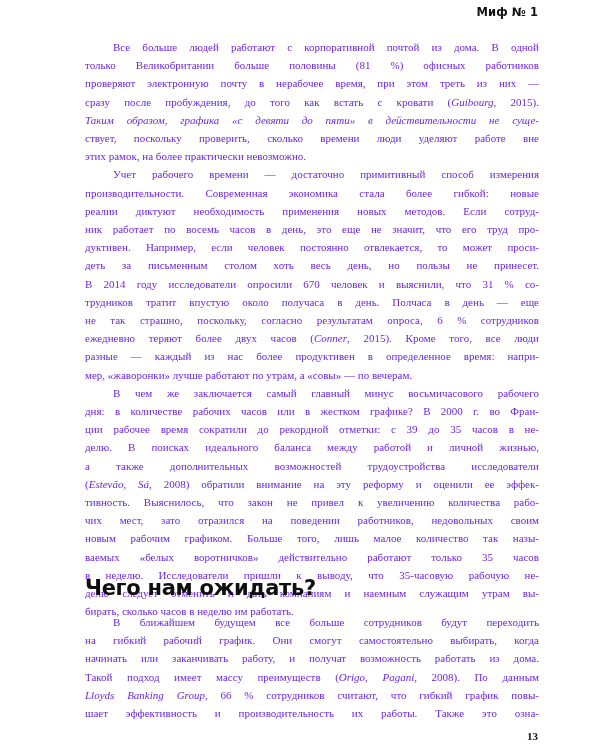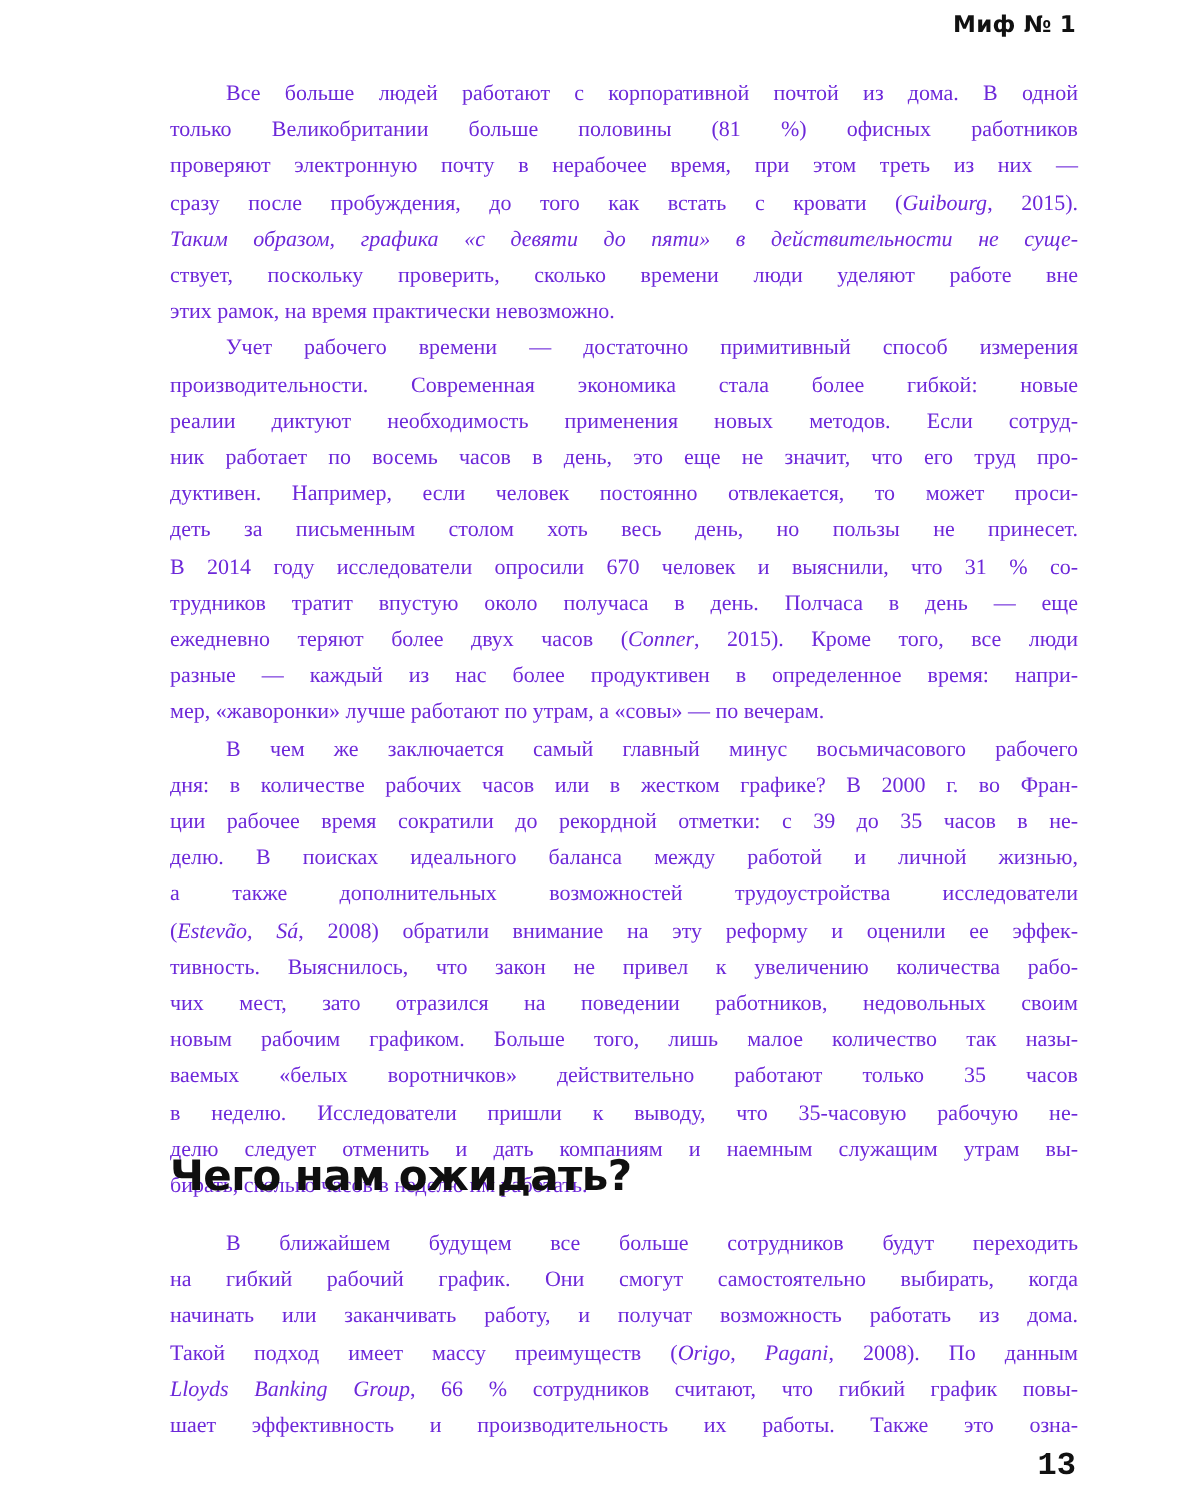--- a/index.html
+++ b/index.html
@@ -53,55 +53,56 @@
       font-weight: bold;
       font-size: 21px;
       letter-spacing: -0.3px;
       color: #0f0f0f;
       text-align: right;
     }
     .page-number {
       position: absolute;
       right: 62px;
       bottom: 8px;
-      font-family: Liberation Mono, monospace;
+      font-family: Liberation Serif, serif;
       font-weight: bold;
-      font-size: 16px;
+      font-size: 11px;
       color: #111;
       text-align: center;
     }
     .line { display: block; }
     .last { text-align: left; }
   </style>
 </head>
 <body>
 
 <div class="running-header">Миф № 1</div>
 
 <div class="text-block block-1">
 
   <p>
     <span class="line" style="text-align-last: justify;">Все больше людей работают с корпоративной почтой из дома. В одной</span>
     <span class="line" style="text-indent: 0px; text-align-last: justify;">только Великобритании больше половины (81 %) офисных работников</span>
     <span class="line" style="text-indent: 0px; text-align-last: justify;">проверяют электронную почту в нерабочее время, при этом треть из них —</span>
     <span class="line" style="text-indent: 0px; text-align-last: justify;"><span>сразу после пробуждения, до того как встать с кровати (</span><i>Guibourg</i><span>, 2015).</span></span>
     <span class="line" style="text-indent: 0px; text-align-last: justify; font-style: italic;">Таким образом, графика «с девяти до пяти» в действительности не суще-</span>
     <span class="line" style="text-indent: 0px; text-align-last: justify;">ствует, поскольку проверить, сколько времени люди уделяют работе вне</span>
-    <span class="line last" style="text-indent:0">этих рамок, на время практически невозможно.</span>
+    <span class="line last" style="text-indent:0">этих рамок, на более практически невозможно.</span>
   </p>
 
   <p>
     <span class="line" style="text-align-last: justify;">Учет рабочего времени — достаточно примитивный способ измерения</span>
     <span class="line" style="text-indent: 0px; text-align-last: justify;">производительности. Современная экономика стала более гибкой: новые</span>
     <span class="line" style="text-indent: 0px; text-align-last: justify;">реалии диктуют необходимость применения новых методов. Если сотруд-</span>
     <span class="line" style="text-indent: 0px; text-align-last: justify;">ник работает по восемь часов в день, это еще не значит, что его труд про-</span>
     <span class="line" style="text-indent: 0px; text-align-last: justify;">дуктивен. Например, если человек постоянно отвлекается, то может проси-</span>
     <span class="line" style="text-indent: 0px; text-align-last: justify;">деть за письменным столом хоть весь день, но пользы не принесет.</span>
     <span class="line" style="text-indent: 0px; text-align-last: justify;">В 2014 году исследователи опросили 670 человек и выяснили, что 31 % со-</span>
     <span class="line" style="text-indent: 0px; text-align-last: justify;">трудников тратит впустую около получаса в день. Полчаса в день — еще</span>
+    <span class="line" style="text-indent: 0px; text-align-last: justify;">не так страшно, поскольку, согласно результатам опроса, 6 % сотрудников</span>
     <span class="line" style="text-indent: 0px; text-align-last: justify;"><span>ежедневно теряют более двух часов (</span><i>Conner</i><span>, 2015). Кроме того, все люди</span></span>
     <span class="line" style="text-indent: 0px; text-align-last: justify;">разные — каждый из нас более продуктивен в определенное время: напри-</span>
     <span class="line last" style="text-indent:0">мер, «жаворонки» лучше работают по утрам, а «совы» — по вечерам.</span>
   </p>
 
   <p>
     <span class="line" style="text-align-last: justify;">В чем же заключается самый главный минус восьмичасового рабочего</span>
     <span class="line" style="text-indent: 0px; text-align-last: justify;">дня: в количестве рабочих часов или в жестком графике? В 2000 г. во Фран-</span>
     <span class="line" style="text-indent: 0px; text-align-last: justify;">ции рабочее время сократили до рекордной отметки: с 39 до 35 часов в не-</span>
     <span class="line" style="text-indent: 0px; text-align-last: justify;">делю. В поисках идеального баланса между работой и личной жизнью,</span>

